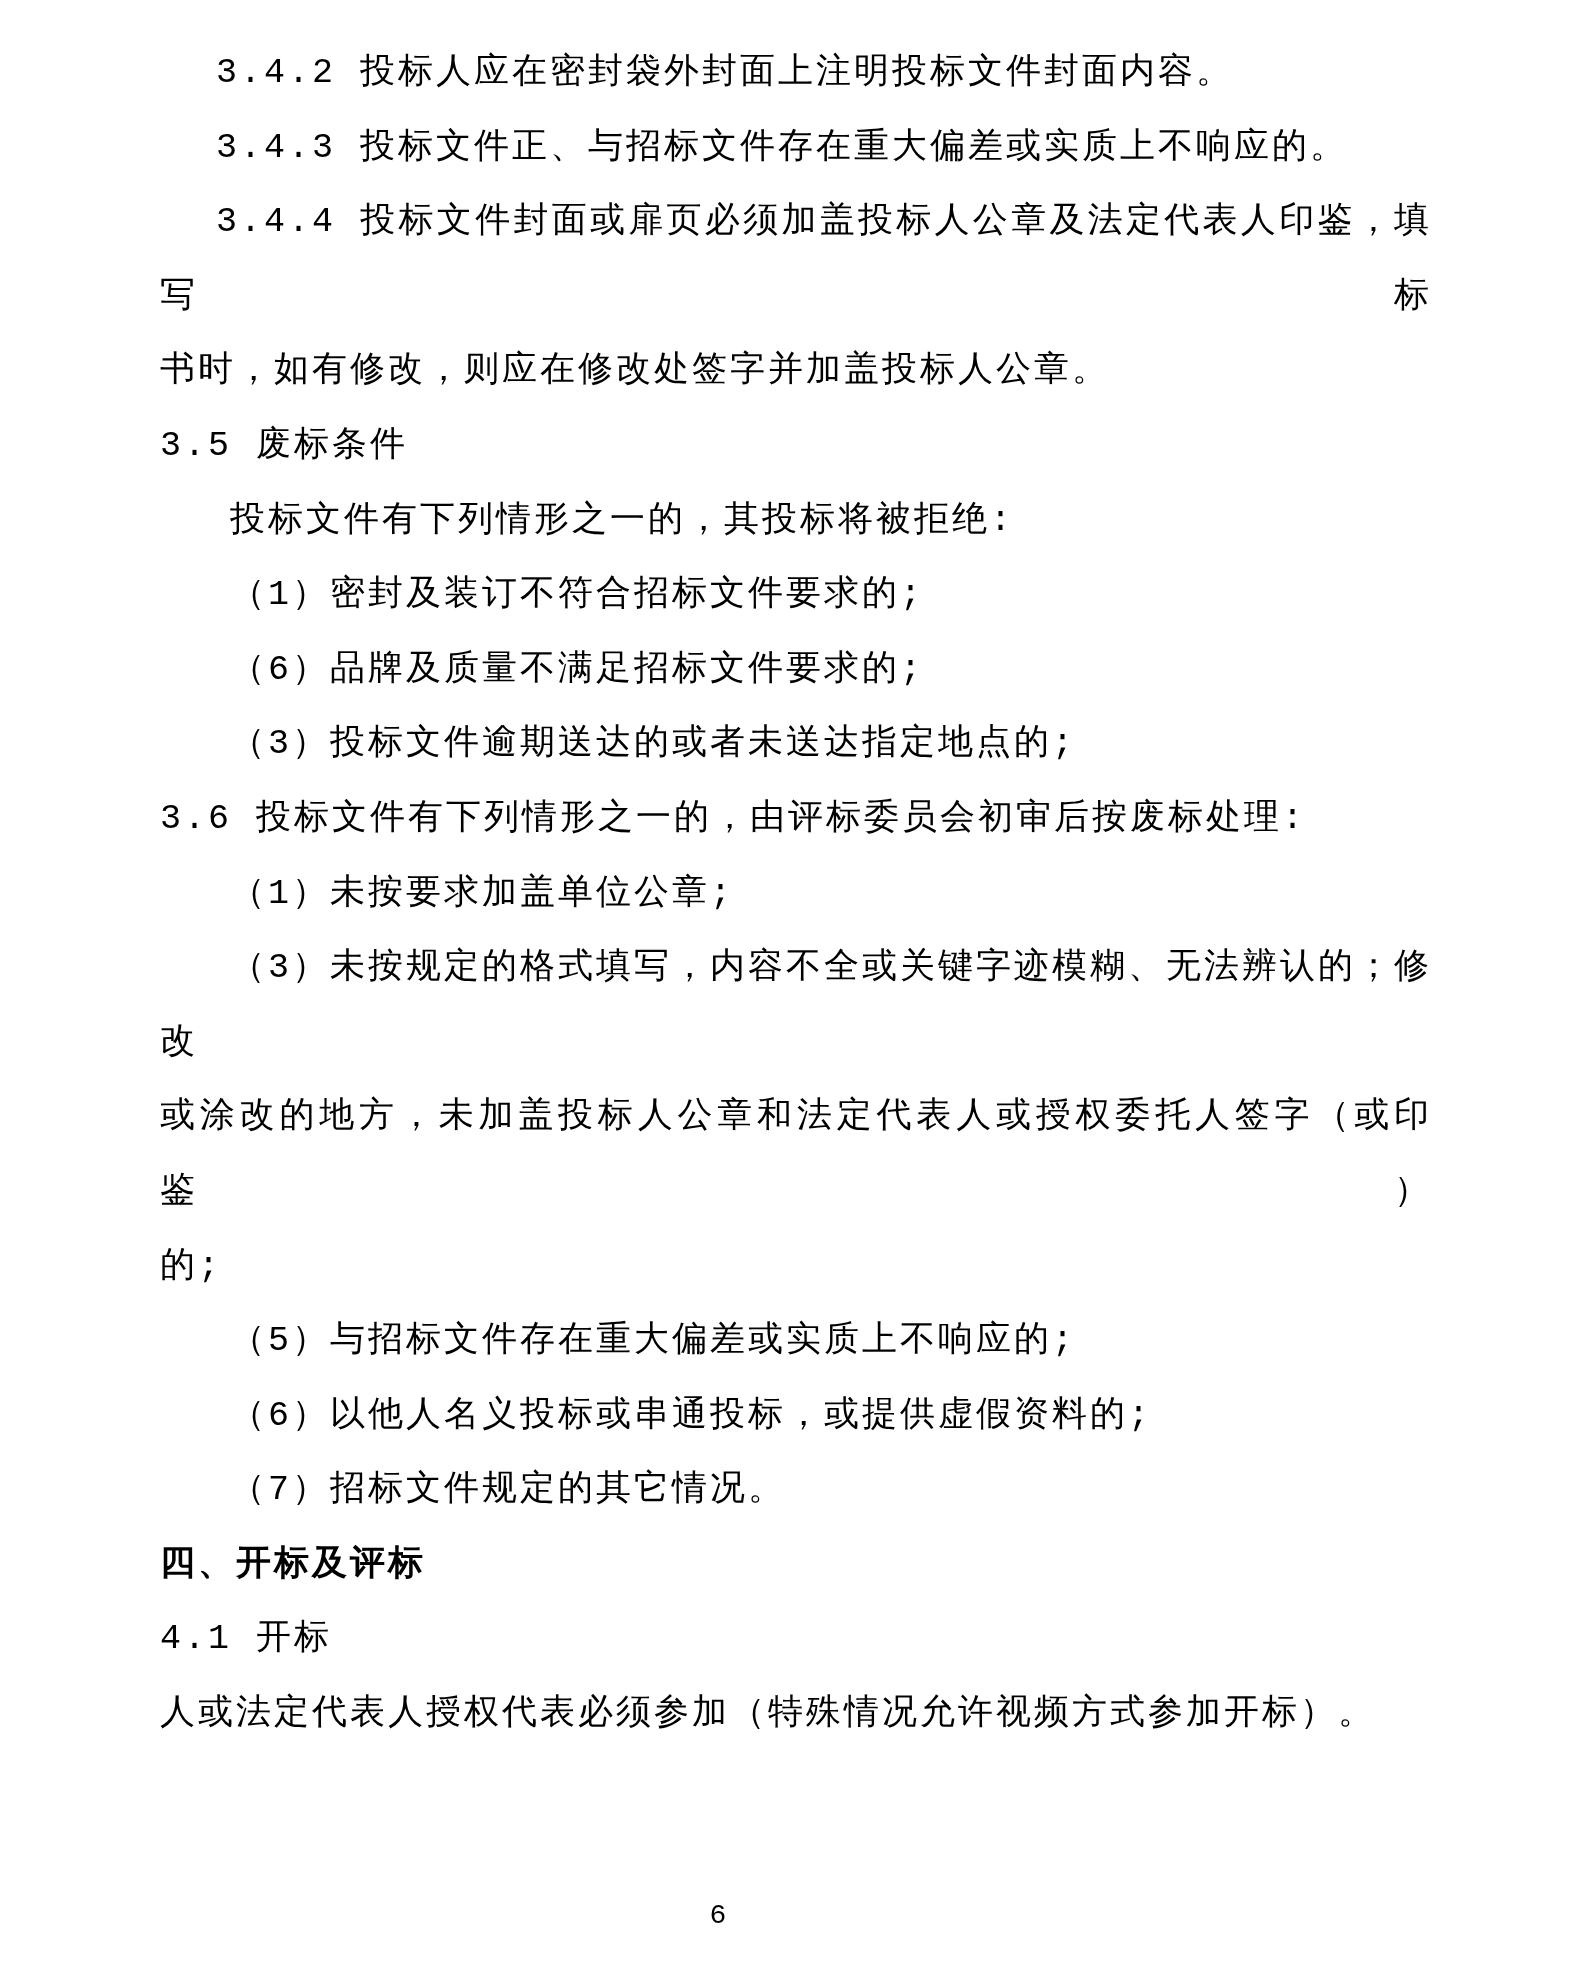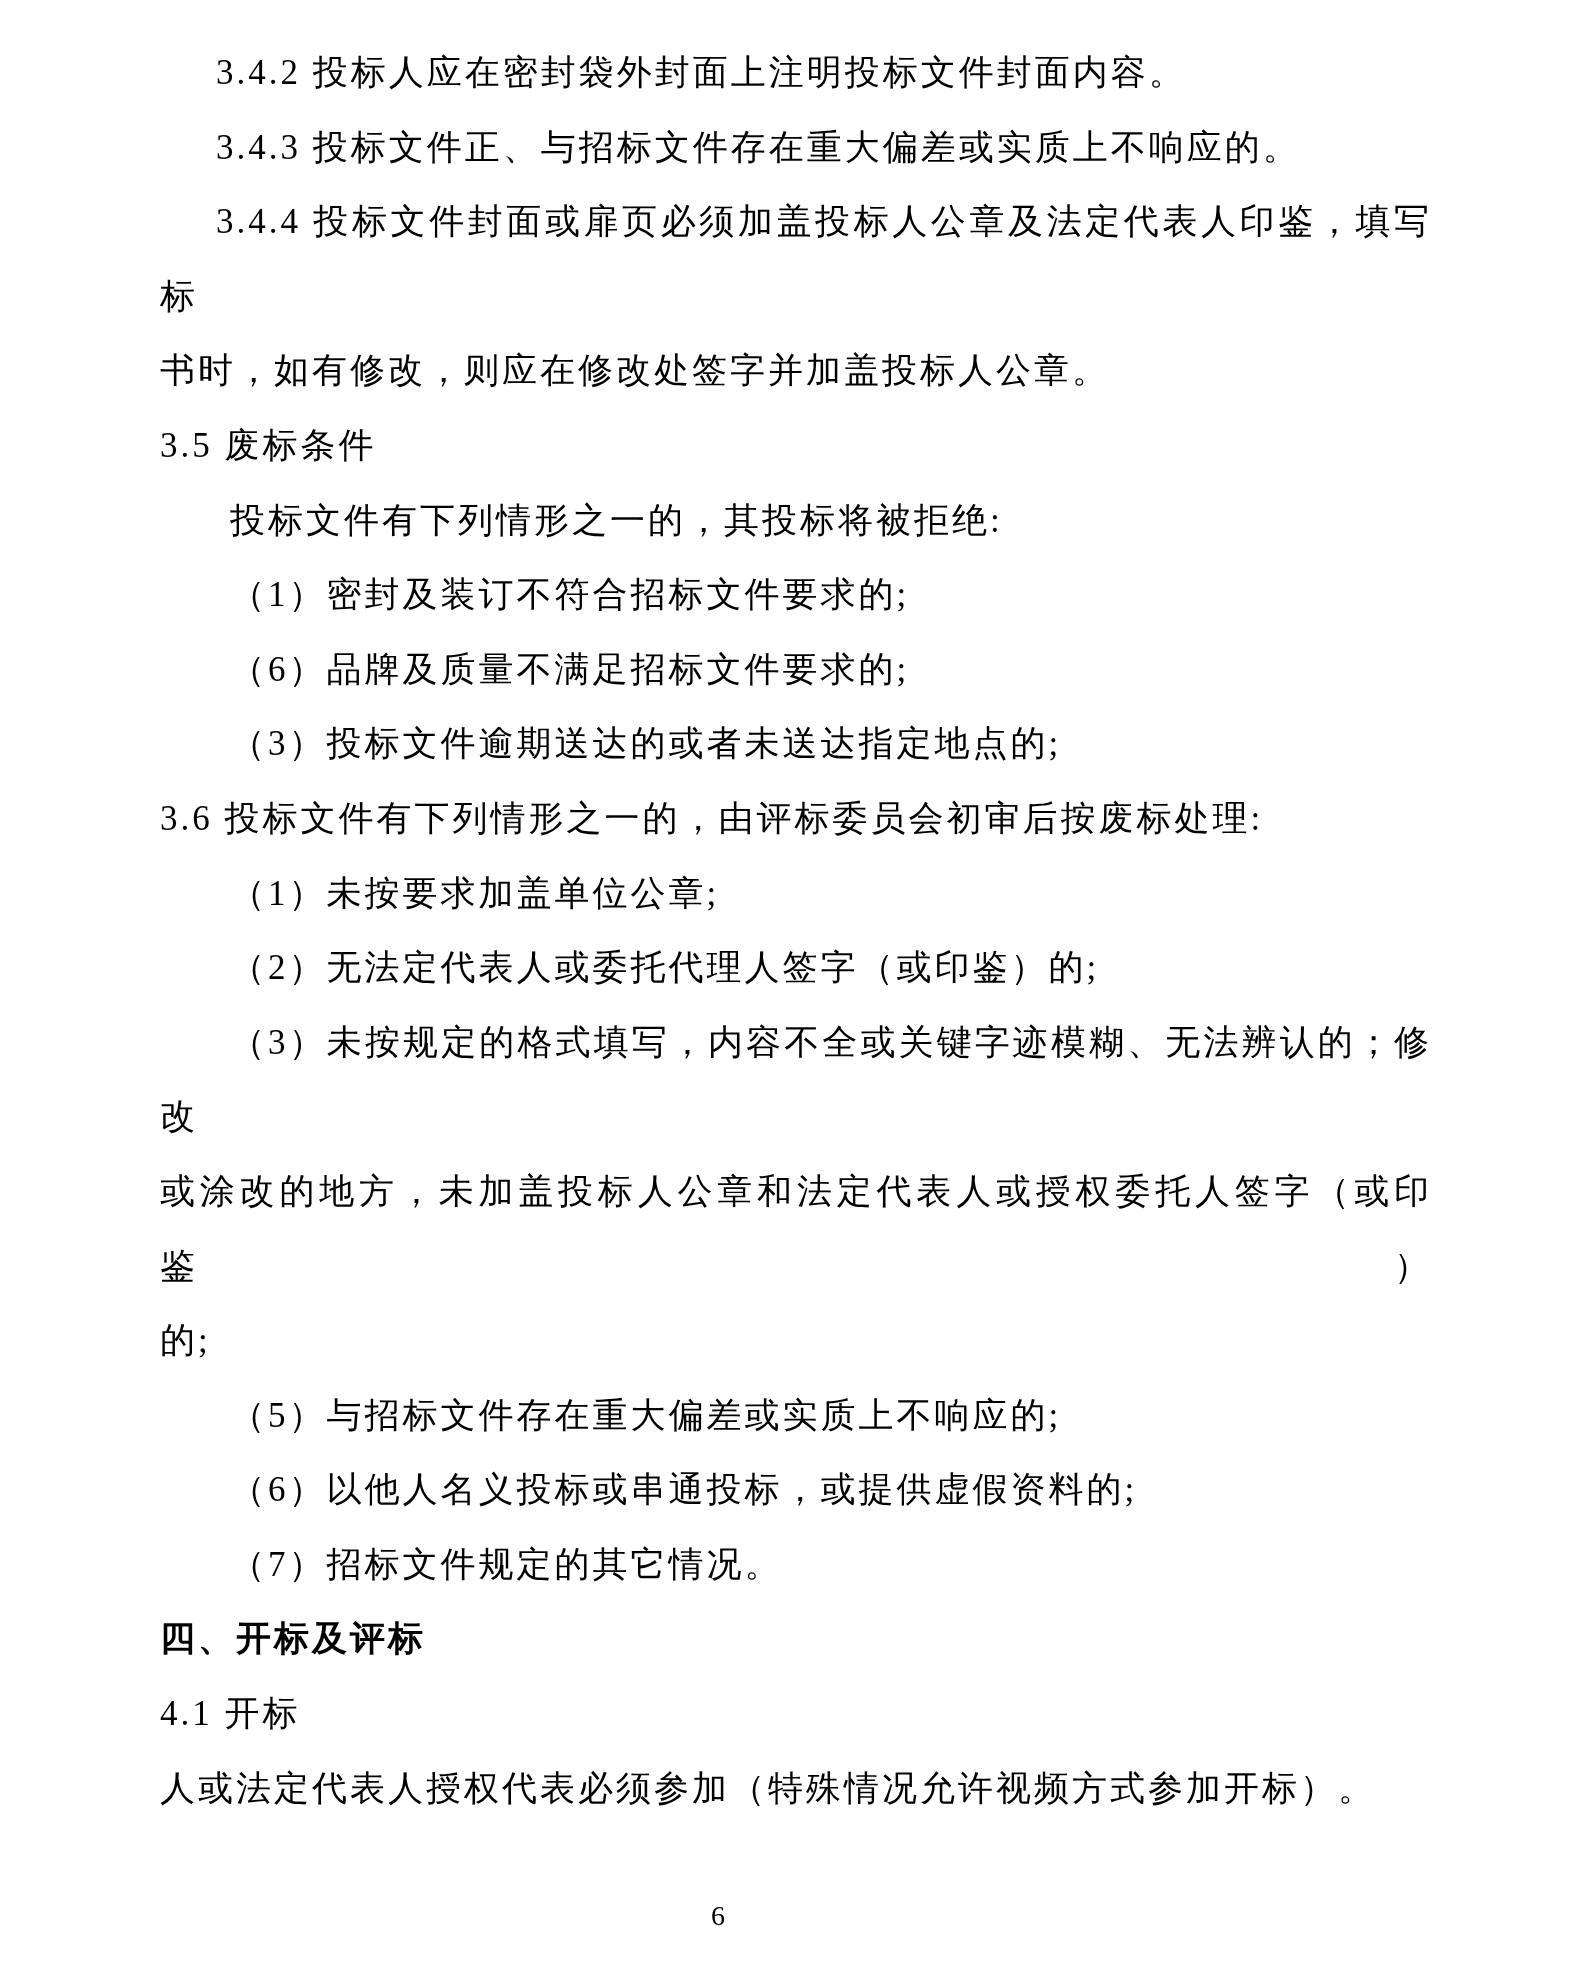--- a/index.html
+++ b/index.html
@@ -6,21 +6,21 @@
     margin: 0;
     padding: 0;
     background: #ffffff;
   }
   .page {
     position: relative;
     width: 1436px;
     height: 1987px;
     background: #ffffff;
     color: #000000;
-    font-family: Liberation Serif, serif;
+    font-family: Liberation Mono, monospace;
     overflow: hidden;
   }
   .content {
     position: absolute;
     left: 160px;
     top: 36px;
     width: 1272px;
     font-size: 35px;
     line-height: 74.6px;
     letter-spacing: 3px;
@@ -58,21 +58,20 @@
     <div class="line indent-a">3.4.3 投标文件正、与招标文件存在重大偏差或实质上不响应的。</div>
     <div class="line indent-a justify">3.4.4 投标文件封面或扉页必须加盖投标人公章及法定代表人印鉴，填写标</div>
     <div class="line">书时，如有修改，则应在修改处签字并加盖投标人公章。</div>
     <div class="line">3.5 废标条件</div>
     <div class="line indent-b">投标文件有下列情形之一的，其投标将被拒绝:</div>
     <div class="line indent-b">（1）密封及装订不符合招标文件要求的;</div>
     <div class="line indent-b">（6）品牌及质量不满足招标文件要求的;</div>
     <div class="line indent-b">（3）投标文件逾期送达的或者未送达指定地点的;</div>
     <div class="line">3.6 投标文件有下列情形之一的，由评标委员会初审后按废标处理:</div>
     <div class="line indent-b">（1）未按要求加盖单位公章;</div>
-    <div class="line indent-b">（2）无法定代表人或委托代理人签字（或印鉴）的;</div>
     <div class="line indent-b justify">（3）未按规定的格式填写，内容不全或关键字迹模糊、无法辨认的；修改</div>
     <div class="line justify">或涂改的地方，未加盖投标人公章和法定代表人或授权委托人签字（或印鉴）</div>
     <div class="line">的;</div>
     <div class="line indent-b">（5）与招标文件存在重大偏差或实质上不响应的;</div>
     <div class="line indent-b">（6）以他人名义投标或串通投标，或提供虚假资料的;</div>
     <div class="line indent-b">（7）招标文件规定的其它情况。</div>
     <div class="line bold">四、开标及评标</div>
     <div class="line">4.1 开标</div>
     <div class="line">人或法定代表人授权代表必须参加（特殊情况允许视频方式参加开标）。</div>
 

